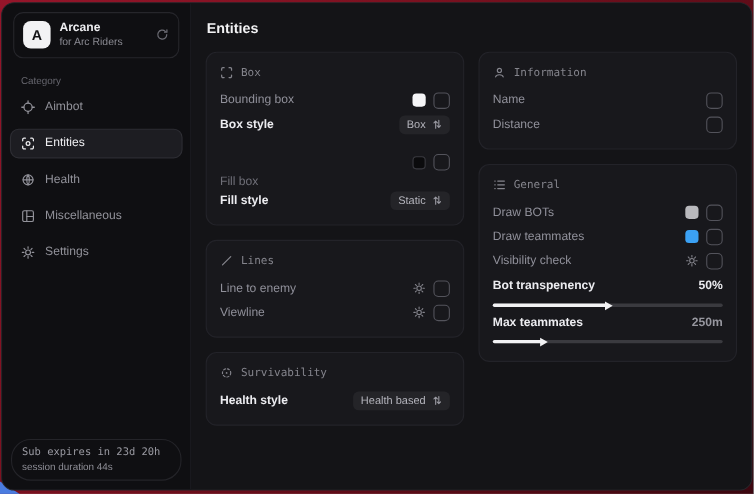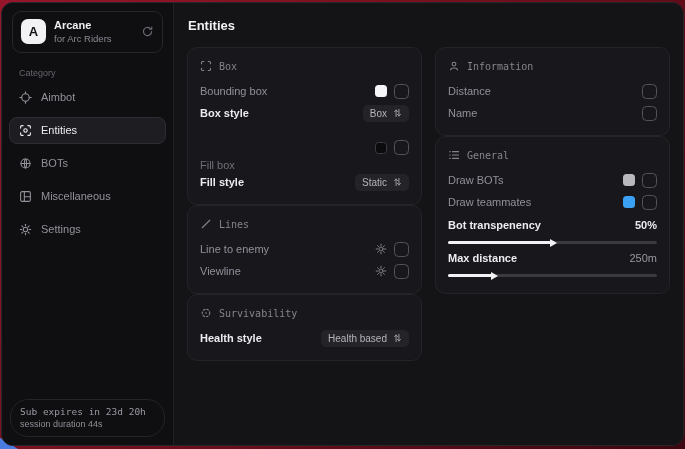--- a/index.html
+++ b/index.html
@@ -30,40 +30,40 @@
   .nav-item .ico { display:flex; }
   .spacer { flex:1; }
   .sub-card { margin:8px; border:1px solid #242429; border-radius:18px; padding:6px 9px 7px; }
   .sub-line1 { font-family:"DejaVu Sans Mono","Liberation Mono",monospace; font-size:9.5px; color:#9a9aa2; white-space:nowrap; }
   .sub-line2 { font-size:9px; color:#8e8e96; margin-top:2px; }
 
   
   .main { flex:1; padding:11px 13px; background:#141417; }
   .page-title { font-size:13px; font-weight:700; color:#f2f2f4; margin:4px 0 14px 1px; }
   .cols { display:flex; gap:13px; align-items:flex-start; }
-  .col { flex:1; display:flex; flex-direction:column; gap:0; min-width:0; }
+  .col { flex:1; display:flex; flex-direction:column; gap:13px; min-width:0; }
   .card { background:#18181c; border:1px solid #232329; border-radius:10px; padding:10px 12px 11px; }
   .card-header { display:flex; align-items:center; gap:7px; color:#84848c;
     font-family:"DejaVu Sans Mono","Liberation Mono",monospace; font-size:10px; margin:2px 0 8px; }
   .row { display:flex; align-items:center; justify-content:space-between; min-height:22px; }
   .lbl { font-size:11px; }
   .lbl.dim { color:#90909a; }
   .lbl.faint { color:#6f6f78;margin-top:35px; }
   .lbl.bright { color:#ececf0; font-weight:600; }
   .ctrl { display:flex; align-items:center; gap:7px; }
   .swatch { width:12px; height:12px; border-radius:3.5px; flex:0 0 12px; }
   .swatch.dark { border:1px solid #3a3a40; }
   .checkbox { width:15px; height:15px; border:1.5px solid #53535b; border-radius:4.5px; flex:0 0 15px; }
   .dropdown { display:flex; align-items:center; gap:6px; background:#242428; border-radius:5px;
     padding:3px 7px; font-size:10px; color:#b4b4bc; cursor:default; }
   .dd-icon { display:flex; color:#9a9aa2; }
   .row-gear { color:#84848c; display:flex; }
   .slider-group { margin-top:3px; }
   .slider-head { display:flex; justify-content:space-between; align-items:center; min-height:18px; }
-  .val { font-size:11px; }
+  .val { font-size:11px;font-weight:bold; }
   .val.bright { color:#ececf0; font-weight:600;margin-left:25px; }
   .val.dim { color:#97979f; }
   .track { position:relative; height:3px; background:#3a3a3f; border-radius:2px; margin:7px 0 5px; }
   .fill { position:absolute; left:0; top:0; height:100%; background:#f2f2f4; border-radius:2px; }
   .fill::after { content:""; position:absolute; right:-4px; top:50%; transform:translateY(-50%);
     border-top:4px solid transparent; border-bottom:4px solid transparent; border-left:7px solid #f2f2f4; }
   svg { display:block; }
 </style>
 </head>
 <body>
@@ -118,21 +118,21 @@
         </div>
 
         <div class="nav-item">
           <span class="ico">
             <svg width="13" height="13" viewBox="0 0 16 16" fill="none" stroke="currentColor" stroke-width="1.3" stroke-linecap="round">
               <circle cx="8" cy="8" r="5.6"></circle>
                 <line x1="2.4" y1="8" x2="13.6" y2="8"></line>
               <path d="M8 2.4c1.9 1.7 1.9 9.5 0 11.2M8 2.4c-1.9 1.7-1.9 9.5 0 11.2"></path>
             </svg>
           </span>
-          <span>BOTs</span>
+          <span>Health</span>
         </div>
 
         <div class="nav-item">
           <span class="ico">
             <svg width="13" height="13" viewBox="0 0 16 16" fill="none" stroke="currentColor" stroke-width="1.3" stroke-linecap="round">
               <rect x="2" y="2" width="12" height="12" rx="1.8"></rect>
                 <line x1="6.6" y1="2" x2="6.6" y2="14"></line>
                 <line x1="6.6" y1="8.4" x2="14" y2="8.4"></line>
             </svg>
           </span>
@@ -304,27 +304,27 @@
             <div class="card-header">
               <span>
                 <svg width="12" height="12" viewBox="0 0 16 16" fill="none" stroke="currentColor" stroke-width="1.4" stroke-linecap="round">
                   <circle cx="8" cy="5.4" r="2.5"></circle>
                     <path d="M3.4 13.2c.6-3.4 8.6-3.4 9.2 0"></path>
                 </svg>
               </span>
               <span>Information</span>
             </div>
             <div class="row">
+              <span class="lbl dim">Name</span>
+              <span class="ctrl">
+                  <span class="checkbox"></span>
+                </span>
+            </div>
+            <div class="row">
               <span class="lbl dim">Distance</span>
-              <span class="ctrl">
-                  <span class="checkbox"></span>
-                </span>
-            </div>
-            <div class="row">
-              <span class="lbl dim">Name</span>
               <span class="ctrl">
                   <span class="checkbox"></span>
                 </span>
             </div>
           </section>
 
           <section class="card">
             <div class="card-header">
               <span>
                 <svg width="12" height="12" viewBox="0 0 16 16" fill="none" stroke="currentColor" stroke-width="1.5" stroke-linecap="round">
@@ -345,34 +345,53 @@
                 <span class="checkbox"></span>
               </span>
             </div>
             <div class="row">
               <span class="lbl dim">Draw teammates</span>
               <span class="ctrl">
                 <span class="swatch" style="background: rgb(59, 161, 244);"></span>
                 <span class="checkbox"></span>
               </span>
             </div>
+            <div class="row">
+              <span class="lbl dim">Visibility check</span>
+              <span class="ctrl">
+                <span class="row-gear">
+                  <svg width="12" height="12" viewBox="0 0 16 16" fill="none" stroke="currentColor" stroke-width="1.3" stroke-linecap="round">
+                    <circle cx="8" cy="8" r="2.7"></circle>
+                      <line x1="8" y1="1.6" x2="8" y2="3.4"></line>
+                      <line x1="8" y1="12.6" x2="8" y2="14.4"></line>
+                      <line x1="1.6" y1="8" x2="3.4" y2="8"></line>
+                      <line x1="12.6" y1="8" x2="14.4" y2="8"></line>
+                      <line x1="3.5" y1="3.5" x2="4.8" y2="4.8"></line>
+                      <line x1="11.2" y1="11.2" x2="12.5" y2="12.5"></line>
+                      <line x1="3.5" y1="12.5" x2="4.8" y2="11.2"></line>
+                      <line x1="11.2" y1="4.8" x2="12.5" y2="3.5"></line>
+                  </svg>
+                </span>
+                <span class="checkbox"></span>
+              </span>
+            </div>
 
             <div class="slider-group">
               <div class="slider-head">
                 <span class="lbl bright">Bot transpenency</span>
                 <span class="val bright">50%</span>
               </div>
               <div class="track">
                 <div class="fill" style="width: 50%;"></div>
               </div>
             </div>
 
             <div class="slider-group">
               <div class="slider-head">
-                <span class="lbl bright">Max distance</span>
+                <span class="lbl bright">Max teammates</span>
                 <span class="val dim">250m</span>
               </div>
               <div class="track">
                 <div class="fill" style="width: 22%;"></div>
               </div>
             </div>
           </section>
         </div>
       </div>
     </main>

